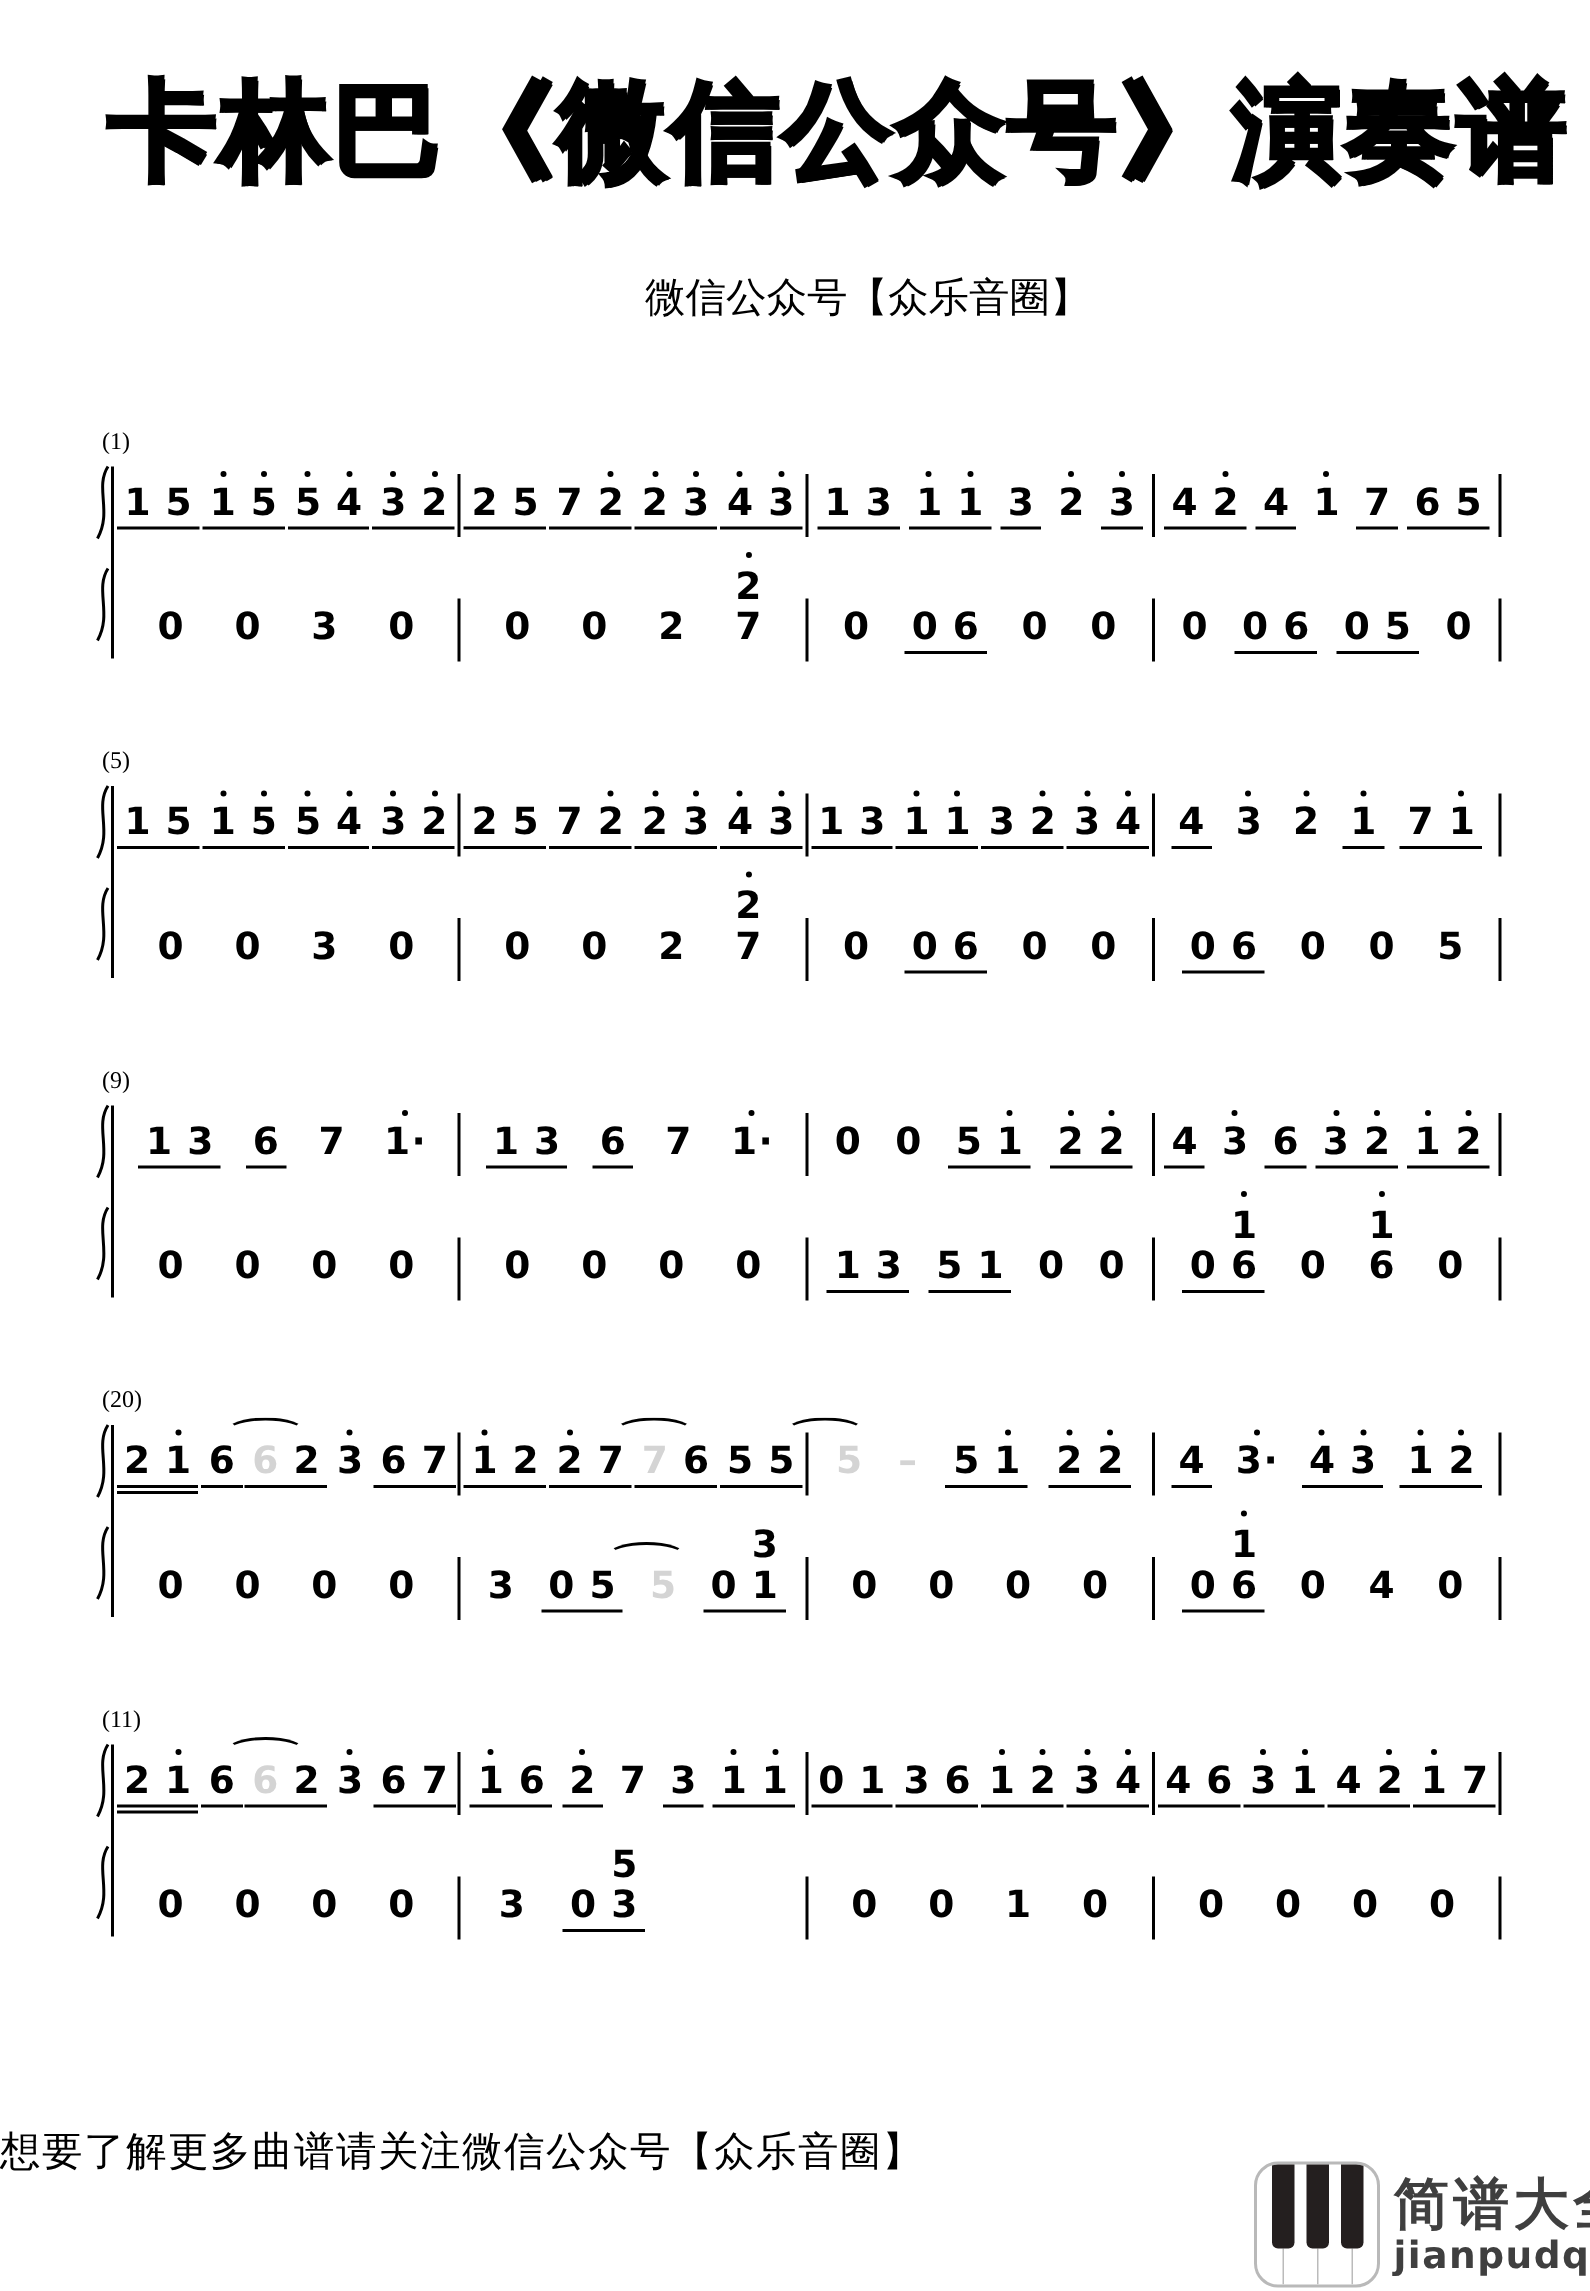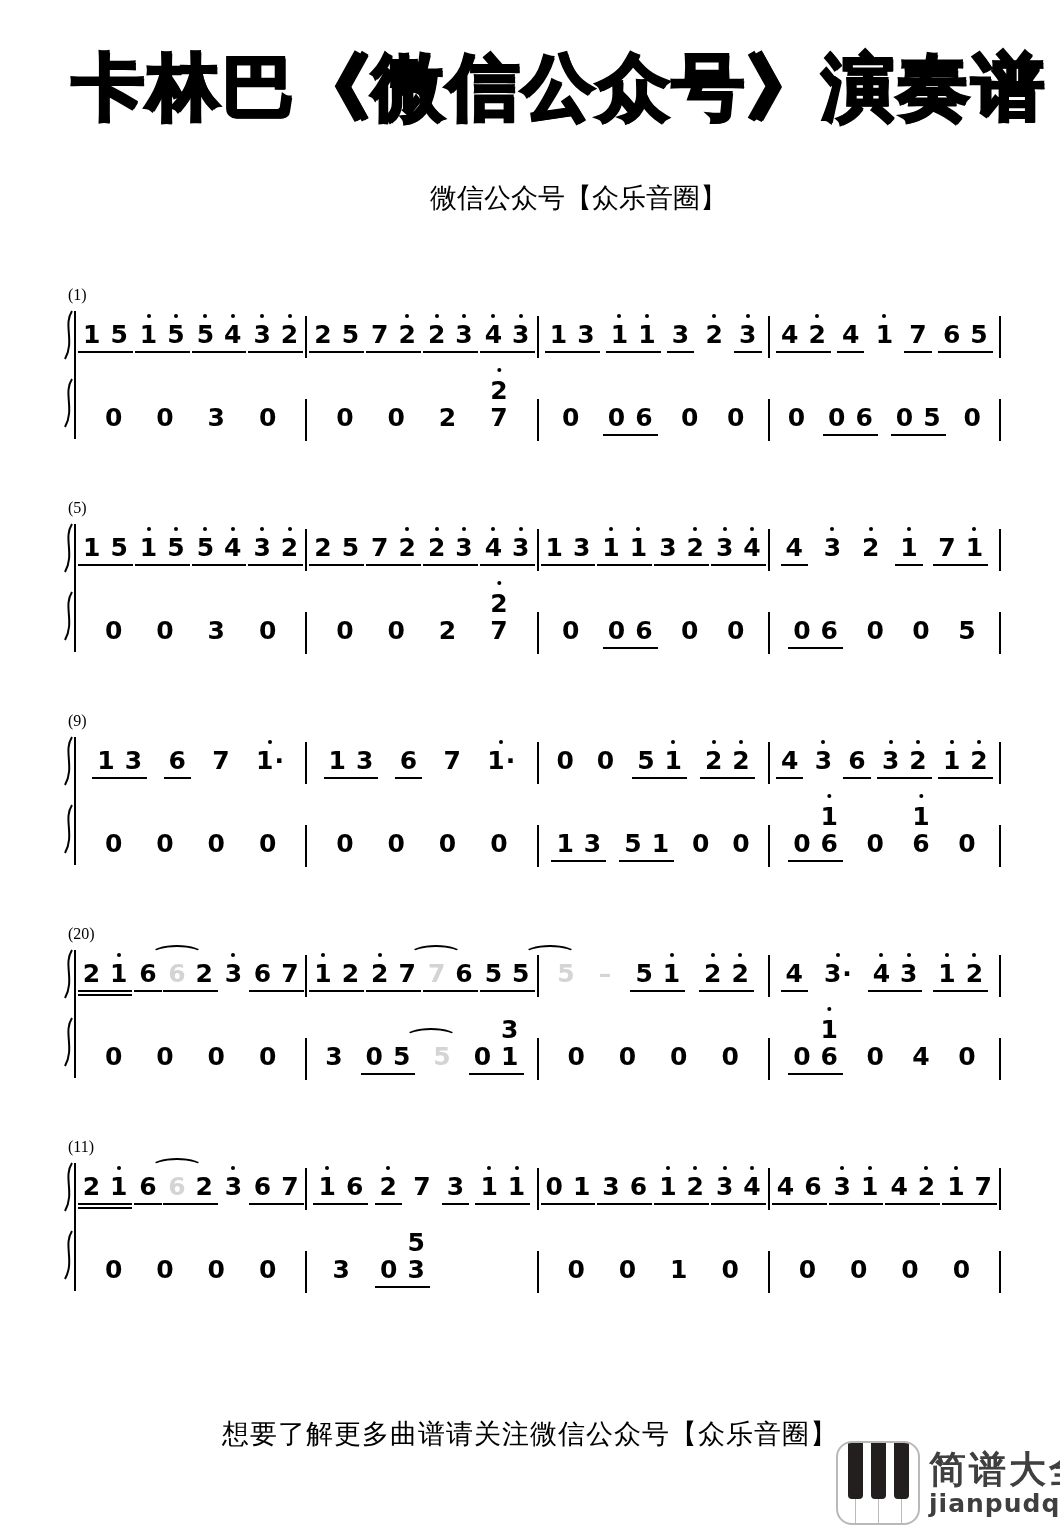--- a/index.html
+++ b/index.html
@@ -35,21 +35,21 @@
   .uline{height:2px;background:#000;margin-top:3px;width:100%}
   .uline + .uline{margin-top:2px}
   .odot{position:absolute;top:-8px;left:50%;transform:translateX(-50%);
         width:4px;height:4px;border-radius:50%;background:#000}
   .dotafter{margin-left:1px}
   .above{position:absolute;bottom:calc(100% + 1px);left:50%;transform:translateX(-50%)}
   .above .note{padding:0}
   .tie{position:absolute;left:62%;top:-16px;width:48px;height:14px;
        border:2px solid;border-color:#000 transparent transparent transparent;border-radius:50%;z-index:2}
   .gray,.gray .digit{color:#d4d4d4}
-  .footer{position:absolute;top:1416px;left:0;width:100%;text-align:center;font-size:27px;
+  .footer{position:absolute;top:1416px;left:0;width:100%;text-align:left;font-size:27px;
           font-family:Liberation Sans, sans-serif;letter-spacing:1px}
   .logo{position:absolute;left:836px;top:1441px;display:flex;align-items:center;gap:9px}
   .piano{position:relative;width:80px;height:80px;border:2px solid #b9b9b9;border-radius:16px;
          background:#fff;overflow:hidden;flex:0 0 auto}
   .pkey{position:absolute;top:-2px;width:15px;height:58px;background:#241f1f;border-radius:0 0 4px 4px}
   .pkey.k1{left:10px}.pkey.k2{left:33px}.pkey.k3{left:56px}
   .psep{position:absolute;bottom:0;width:1px;height:24px;background:#bbb}
   .psep.s1{left:17px}.psep.s2{left:40px}.psep.s3{left:63px}
   .logo-text{display:flex;flex-direction:column;line-height:1}
   .logo-name{font-size:37px;font-weight:bold;color:#3f3f3f;letter-spacing:3px;white-space:nowrap}

